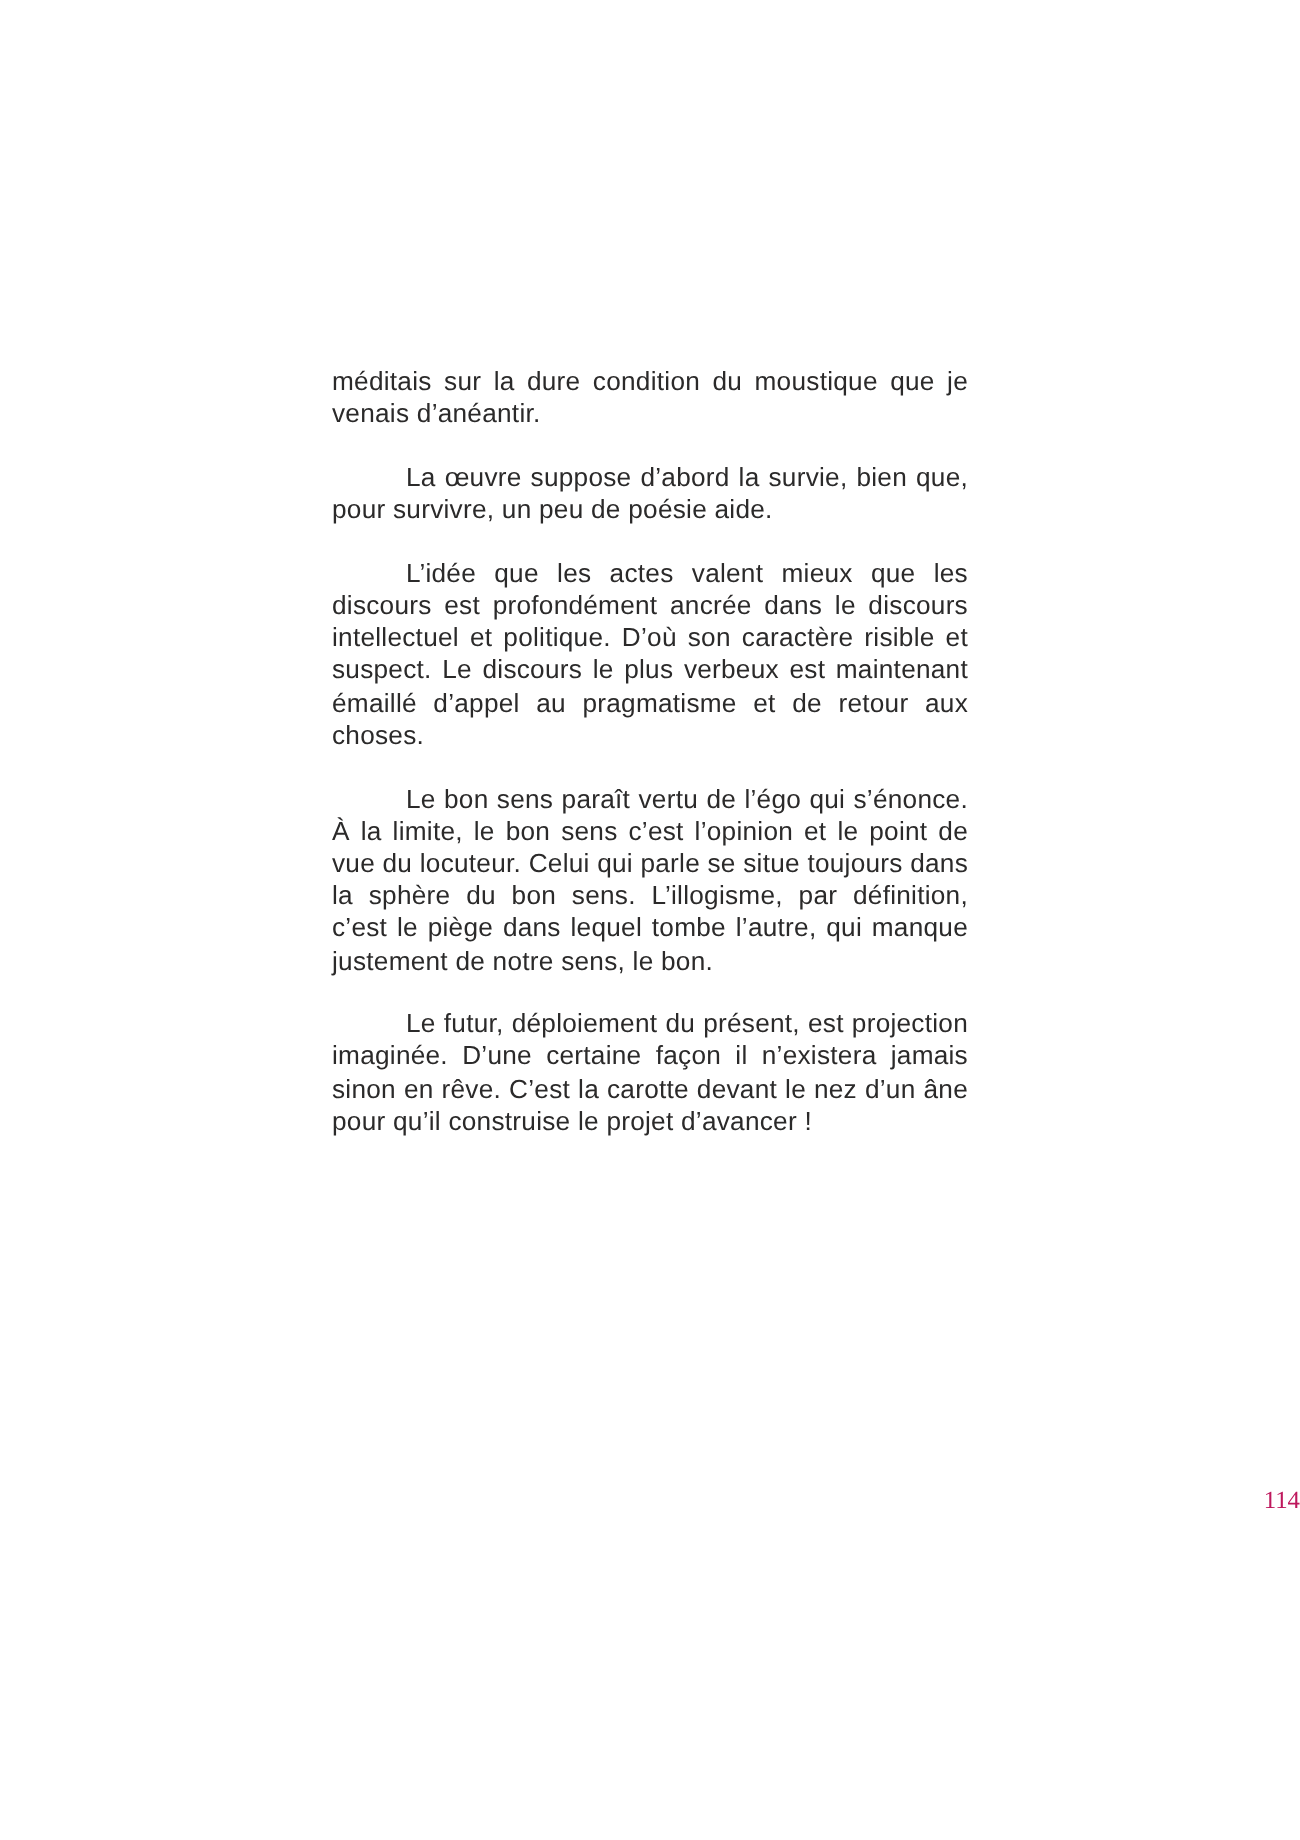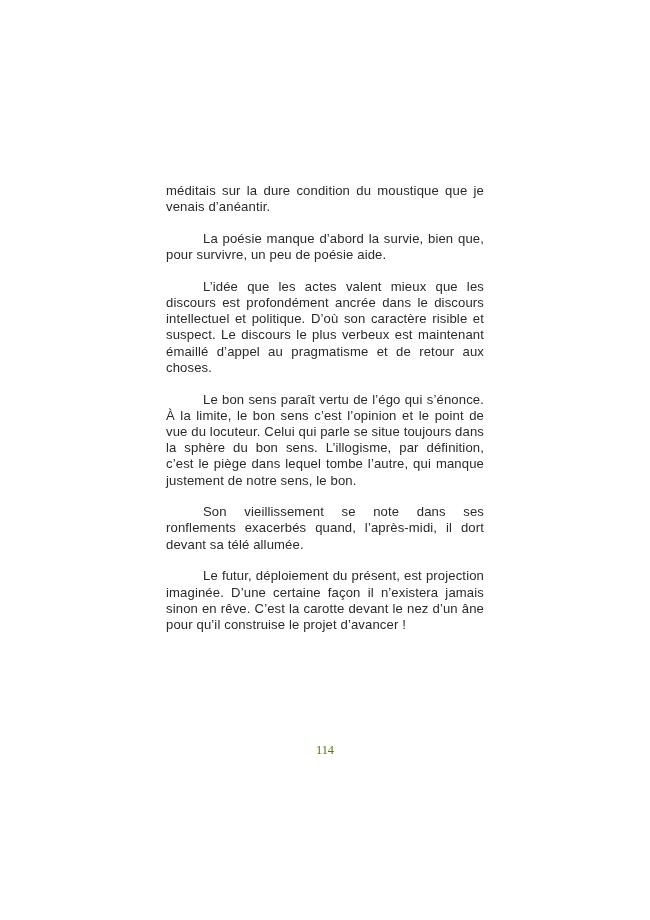--- a/index.html
+++ b/index.html
@@ -35,36 +35,35 @@
     text-indent: 0;
   }
   .para:last-child {
     margin-bottom: 0;
   }
   .folio {
     position: absolute;
     left: 0;
     top: 742px;
     width: 650px;
-    text-align: center;
+    text-align: right;
     font-family: "Liberation Serif", "DejaVu Serif", serif;
     font-size: 12.4px;
     line-height: 16px;
-    color: #4d7c0f;
+    color: #be185d;
   }
 </style>
 </head>
 <body>
 
 <div class="page">
 
   <div class="text-block">
     <p class="para cont">méditais sur la dure condition du moustique que je venais d’anéantir.</p>
-    <p class="para">La poésie manque d’abord la survie, bien que, pour survivre, un peu de poésie aide.</p>
+    <p class="para">La œuvre suppose d’abord la survie, bien que, pour survivre, un peu de poésie aide.</p>
     <p class="para">L’idée que les actes valent mieux que les discours est profondément ancrée dans le discours intellectuel et politique. D’où son caractère risible et suspect. Le discours le plus verbeux est maintenant émaillé d’appel au pragmatisme et de retour aux choses.</p>
     <p class="para">Le bon sens paraît vertu de l’égo qui s’énonce. À la limite, le bon sens c’est l’opinion et le point de vue du locuteur. Celui qui parle se situe toujours dans la sphère du bon sens. L’illogisme, par définition, c’est le piège dans lequel tombe l’autre, qui manque justement de notre sens, le bon.</p>
-    <p class="para">Son vieillissement se note dans ses ronflements exacerbés quand, l’après-midi, il dort devant sa télé allumée.</p>
     <p class="para">Le futur, déploiement du présent, est projection imaginée. D’une certaine façon il n’existera jamais sinon en rêve. C’est la carotte devant le nez d’un âne pour qu’il construise le projet d’avancer !</p>
   </div>
 
   <div class="folio">114</div>
 
 </div>
 
 </body></html>

